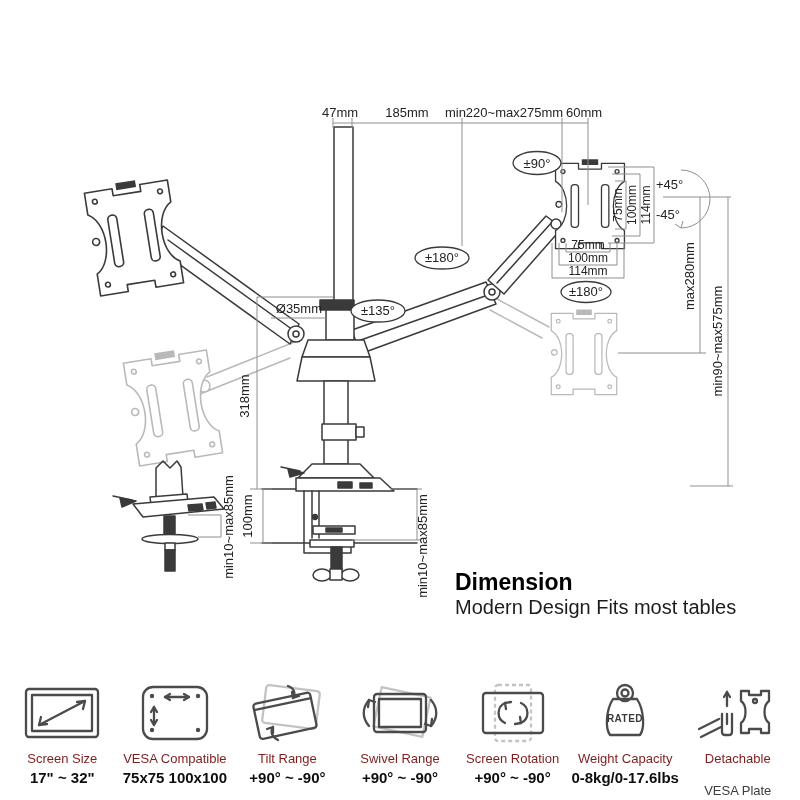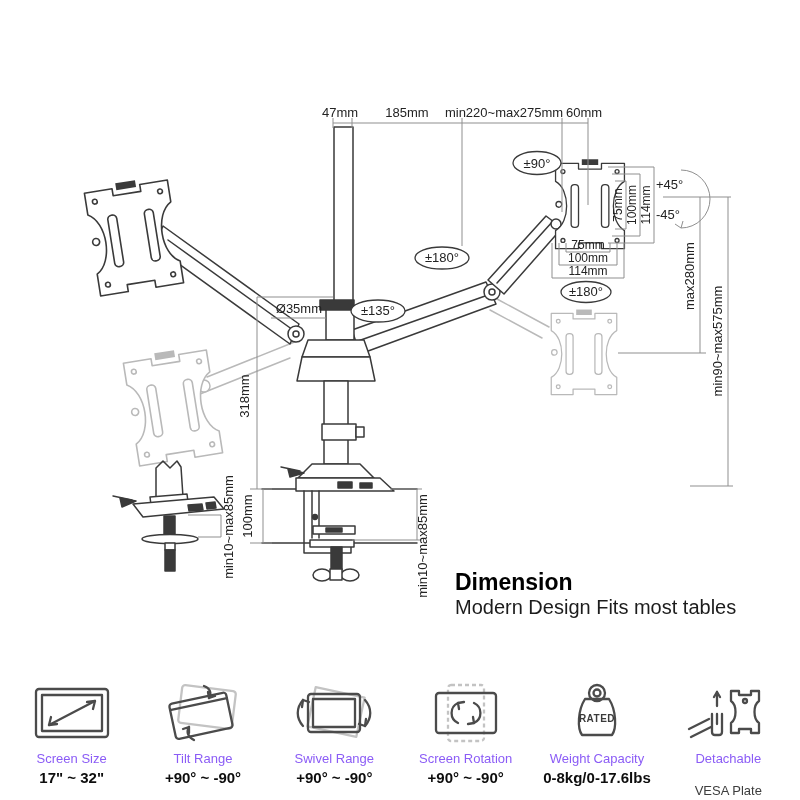--- a/index.html
+++ b/index.html
@@ -29,21 +29,21 @@
 
   
   .features{position:absolute;left:0;top:682px;width:800px;display:flex;justify-content:space-between;padding:0 6px;box-sizing:border-box;}
   .feature{display:flex;flex-direction:column;align-items:center;text-align:center;flex:1 1 0;min-width:0;}
   .feature .icon{height:64px;display:flex;justify-content:center;margin-bottom:5px;}
   .fi line,.fi path,.fi polyline{stroke:#4b4b4b;stroke-width:2.3;fill:none;stroke-linecap:round;stroke-linejoin:round;}
   .fi rect,.fi ellipse,.fi circle{stroke:#4b4b4b;stroke-width:2.3;fill:none;stroke-linejoin:round;}
   .fi .gh{stroke:#c3c3c3;}
   .fi .dot{fill:#4b4b4b;stroke:none;}
   .fi .badge{font-size:10px;font-weight:bold;fill:#3a3a3a;stroke:none;letter-spacing:.5px;}
-  .label{font-size:13px;color:#8b5cf6;line-height:1.2;white-space:nowrap;}
+  .label{font-size:13px;color:#7f1d1d;line-height:1.2;white-space:nowrap;}
   .value{font-size:15px;font-weight:bold;color:#0d0d0d;margin-top:2px;white-space:nowrap;}
   .value.plain{font-size:13px;font-weight:normal;color:#3d3d3d;margin-top:16px;}
 </style>
 </head>
 <body>
 
 <div class="page">
 
   <svg class="diagram" width="800" height="676" viewBox="0 0 800 676">
     <defs>
@@ -246,20 +246,37 @@
         <rect x="7" y="7" width="72" height="48" rx="3"></rect>
         <rect x="13" y="13" width="60" height="36"></rect>
         <line x1="20" y1="43" x2="66" y2="19"></line>
         <path d="M20,43 l8,-1 M20,43 l2,-8 M66,19 l-8,1 M66,19 l-2,8"></path>
       </svg>
         </div>
       <div class="label">Screen Size</div>
       <div class="value">17" ~ 32"</div>
     </div>
 
+    <div class="feature">
+      <div class="icon">
+          <svg class="fi" width="86" height="62" viewBox="0 0 86 62">
+        <rect x="11" y="5" width="64" height="52" rx="10"></rect>
+        <circle class="dot" cx="20" cy="14" r="2.2"></circle>
+            <circle class="dot" cx="66" cy="14" r="2.2"></circle>
+        <circle class="dot" cx="20" cy="48" r="2.2"></circle>
+            <circle class="dot" cx="66" cy="48" r="2.2"></circle>
+        <line x1="33" y1="15" x2="57" y2="15"></line>
+        <path d="M33,15 l5,-3 M33,15 l5,3 M57,15 l-5,-3 M57,15 l-5,3"></path>
+        <line x1="22" y1="25" x2="22" y2="43"></line>
+        <path d="M22,25 l-3,5 M22,25 l3,5 M22,43 l-3,-5 M22,43 l3,-5"></path>
+      </svg>
+        </div>
+      <div class="label">VESA Compatible</div>
+      <div class="value">75x75 100x100</div>
+    </div>
 
     <div class="feature">
       <div class="icon">
           <svg class="fi" width="86" height="62" viewBox="0 0 86 62">
         <rect class="gh" x="20" y="6" width="54" height="38" rx="3" transform="rotate(7 47 25)"></rect>
         <g transform="rotate(-12 40 34)">
           <rect x="12" y="16" width="58" height="36" rx="3"></rect>
           <line x1="12" y1="22" x2="70" y2="22"></line>
         </g>
         <path d="M44,4 C50,6 52,11 49,16"></path>

